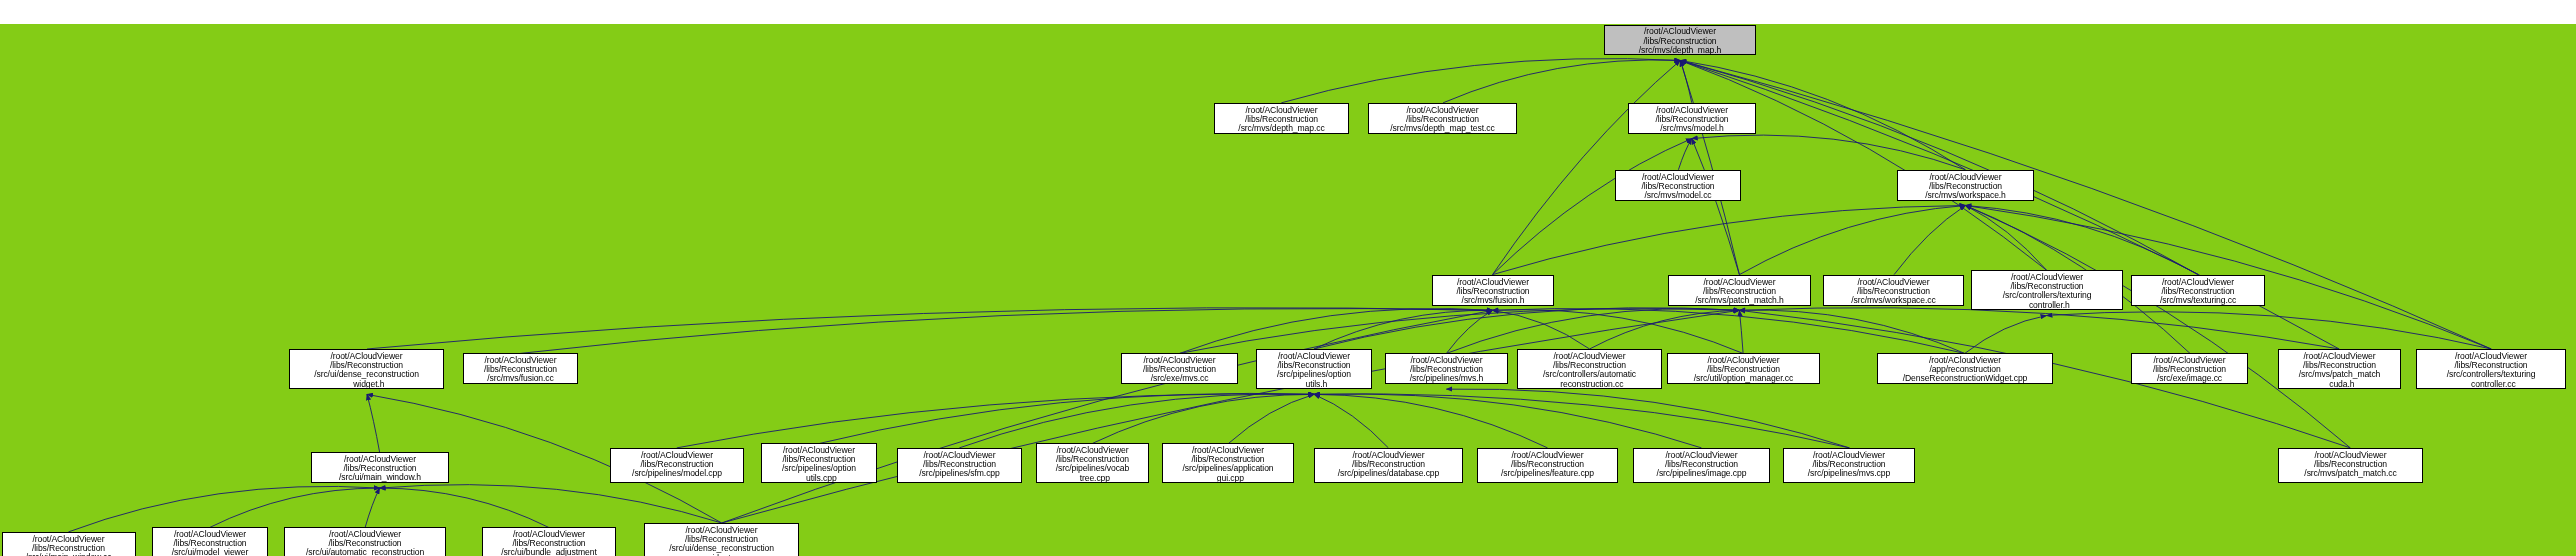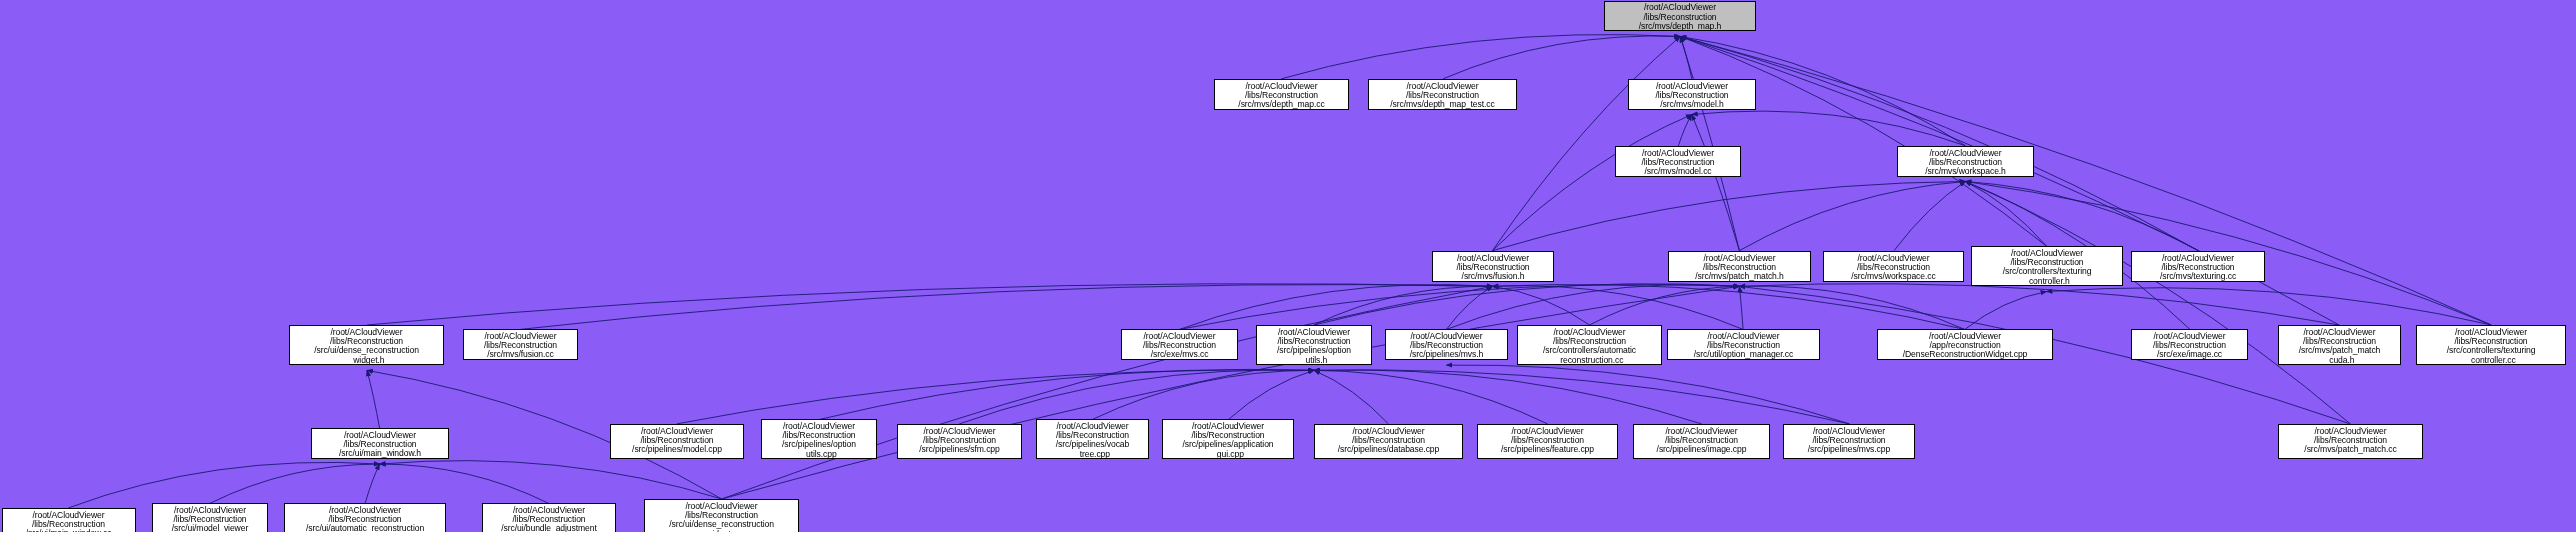--- a/index.html
+++ b/index.html
@@ -1,22 +1,23 @@
 <!DOCTYPE html>
 <html style="font-size:12px"><head>
 <meta charset="utf-8">
 <title>Include dependency graph</title>
 <style>
   html,body{margin:0;padding:0;background:#ffffff;}
   #graph{
     position:relative;
     width:2576px;height:532px;
-    background:#8b5cf6;
+    background:#84cc16;
     font-family:"Liberation Sans","DejaVu Sans",sans-serif;
     overflow:hidden;
+    margin-top:24px;
   }
   #edges{position:absolute;left:0;top:0;width:2576px;height:557px;}
   .node{
     position:absolute;
     box-sizing:border-box;
     background:#ffffff;
     border:0.7px solid #000000;
     color:#000000;
     font-size:8.6px;
     line-height:9.4px;

